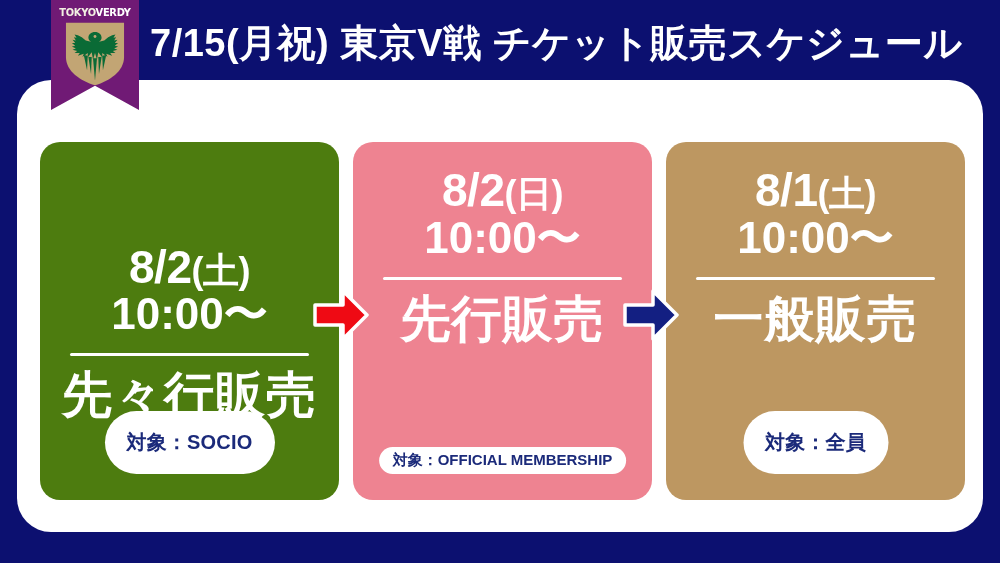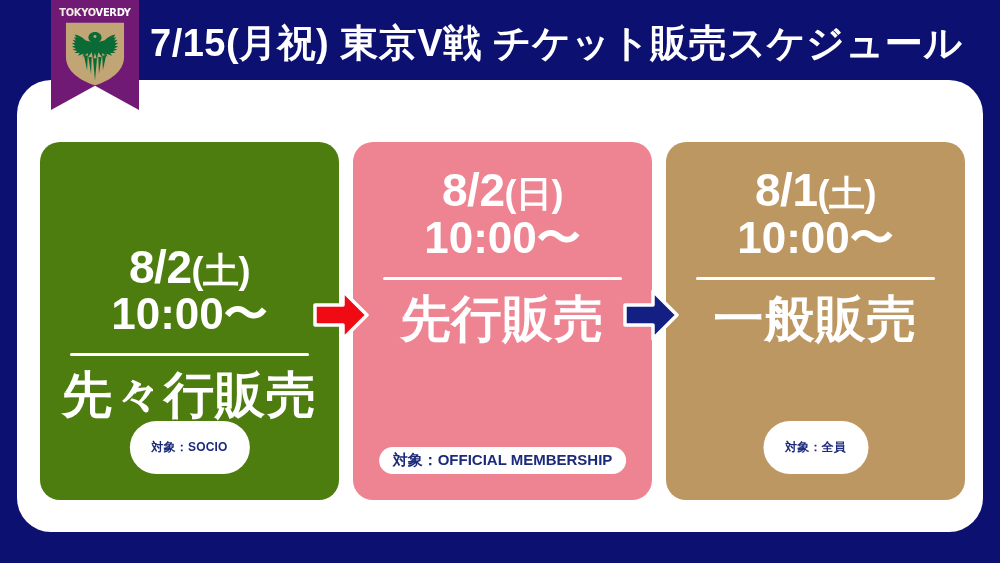--- a/index.html
+++ b/index.html
@@ -147,21 +147,21 @@
     line-height: 1.1;
   }
   .card-badge {
     position: absolute;
     bottom: 26px;
     left: 50%;
     transform: translateX(-50%);
     background: #ffffff;
     color: #1b2a7a;
     border-radius: 999px;
-    font-size: 12px;
+    font-size: 20px;
     font-weight: bold;
     padding: 18px 22px;
     white-space: nowrap;
     letter-spacing: 0.2px;
   }
   .card-badge.badge-wide {
     font-size: 15px;
     padding: 4px 14px;
     letter-spacing: 0px;
   }

